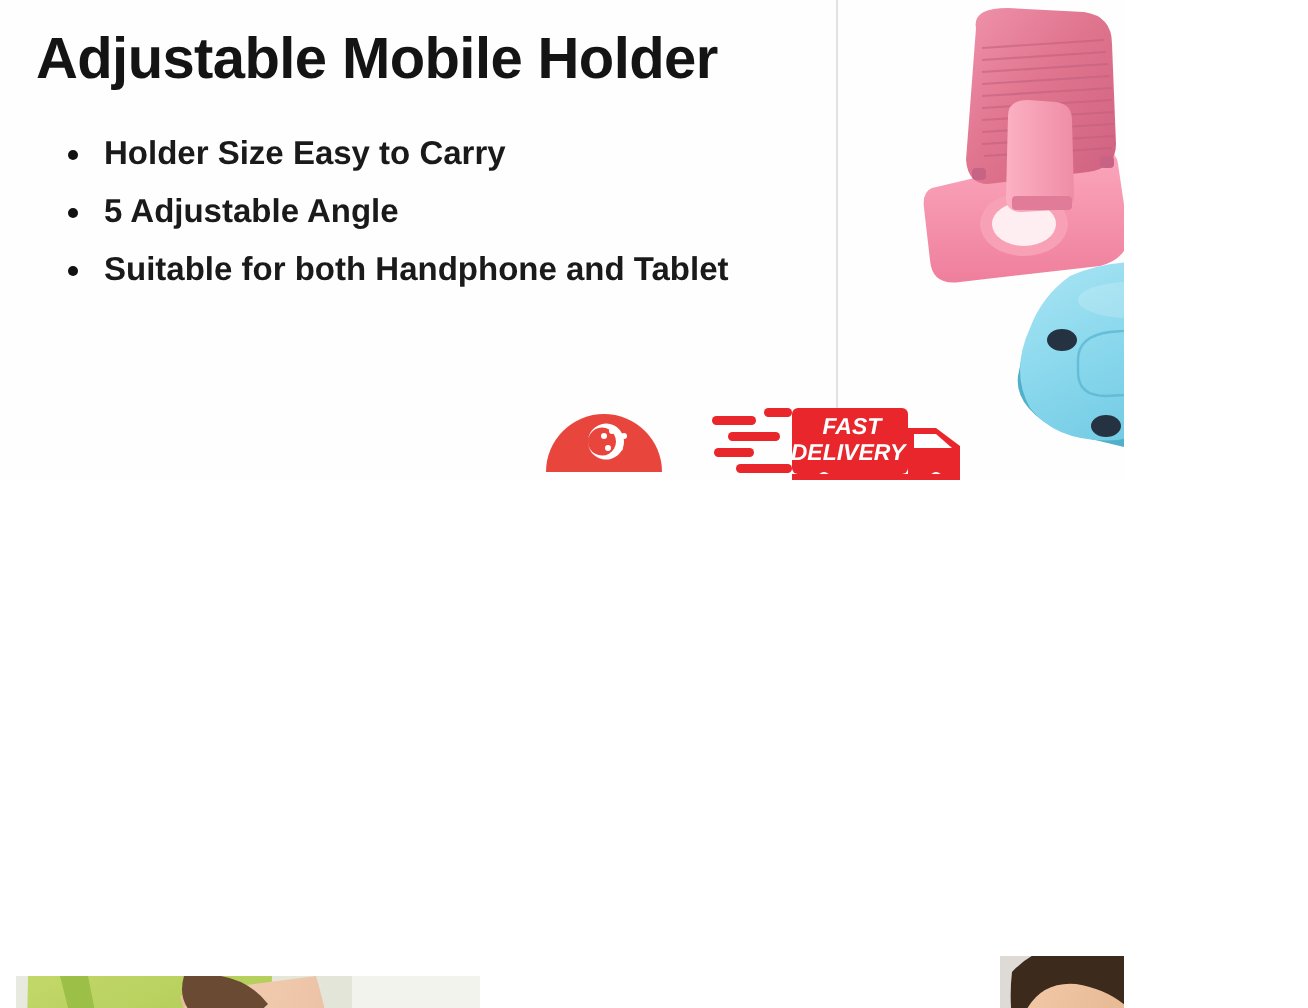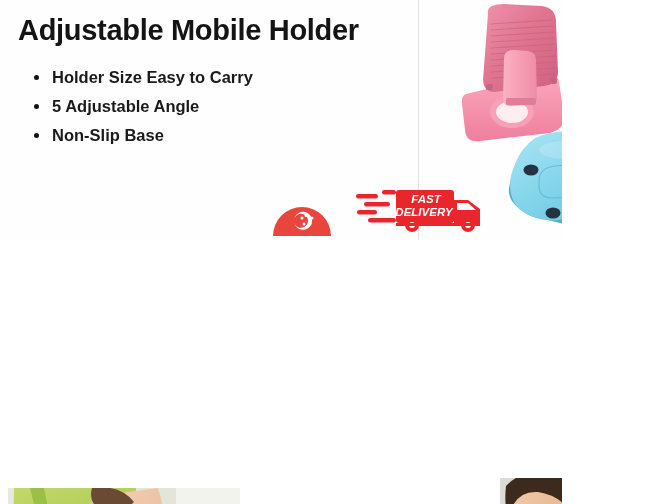--- a/index.html
+++ b/index.html
@@ -47,21 +47,21 @@
   
   .pink-holder { position:absolute; left:446px; top:2px; width:128px; height:142px; }
 
   
   .blue-holder { position:absolute; left:505px; top:128px; width:149px; height:108px; }
 
   
   .sg-badge { position:absolute; left:272px; top:203px; width:60px; height:34px; }
 
   
-  .truck { position:absolute; left:356px; top:184px; width:140px; height:50px; }
+  .truck { position:absolute; left:356px; top:198px; width:140px; height:50px; }
 
   
   .photos { position:absolute; left:0; top:240px; width:654px; height:264px; background:#ffffff; }
   .photo { position:absolute; overflow:hidden; background:#ddd; }
   .photo-left   { left:8px;   top:248px; width:232px; height:256px; }
   .photo-right  { left:500px; top:238px; width:154px; height:266px; }
 
   .ph-inner { position:absolute; inset:0; }
 </style>
 </head>
@@ -79,21 +79,21 @@
       <li>
         <span class="bdot"></span>
         <span>Holder Size Easy to Carry</span>
       </li>
       <li>
         <span class="bdot"></span>
         <span>5 Adjustable Angle</span>
       </li>
       <li>
         <span class="bdot"></span>
-        <span>Non-Slip Base</span>
+        <span>Suitable for both Handphone and Tablet</span>
       </li>
     </ul>
 
     <div class="logo">
       <svg width="58" height="44" viewBox="0 0 58 44">
         <path d="M6 40 A24 24 0 0 1 52 40" fill="none" stroke="#8e8e8e" stroke-width="0.9"></path>
 
         <rect x="27" y="14.5" width="4" height="6" fill="none" stroke="#6f6f6f" stroke-width="0.7"></rect>
         <path d="M27 14.5 L29 11.5 L31 14.5 Z" fill="none" stroke="#6f6f6f" stroke-width="0.7"></path>
         <circle cx="29" cy="10.2" r="0.8" fill="#6f6f6f"></circle>

